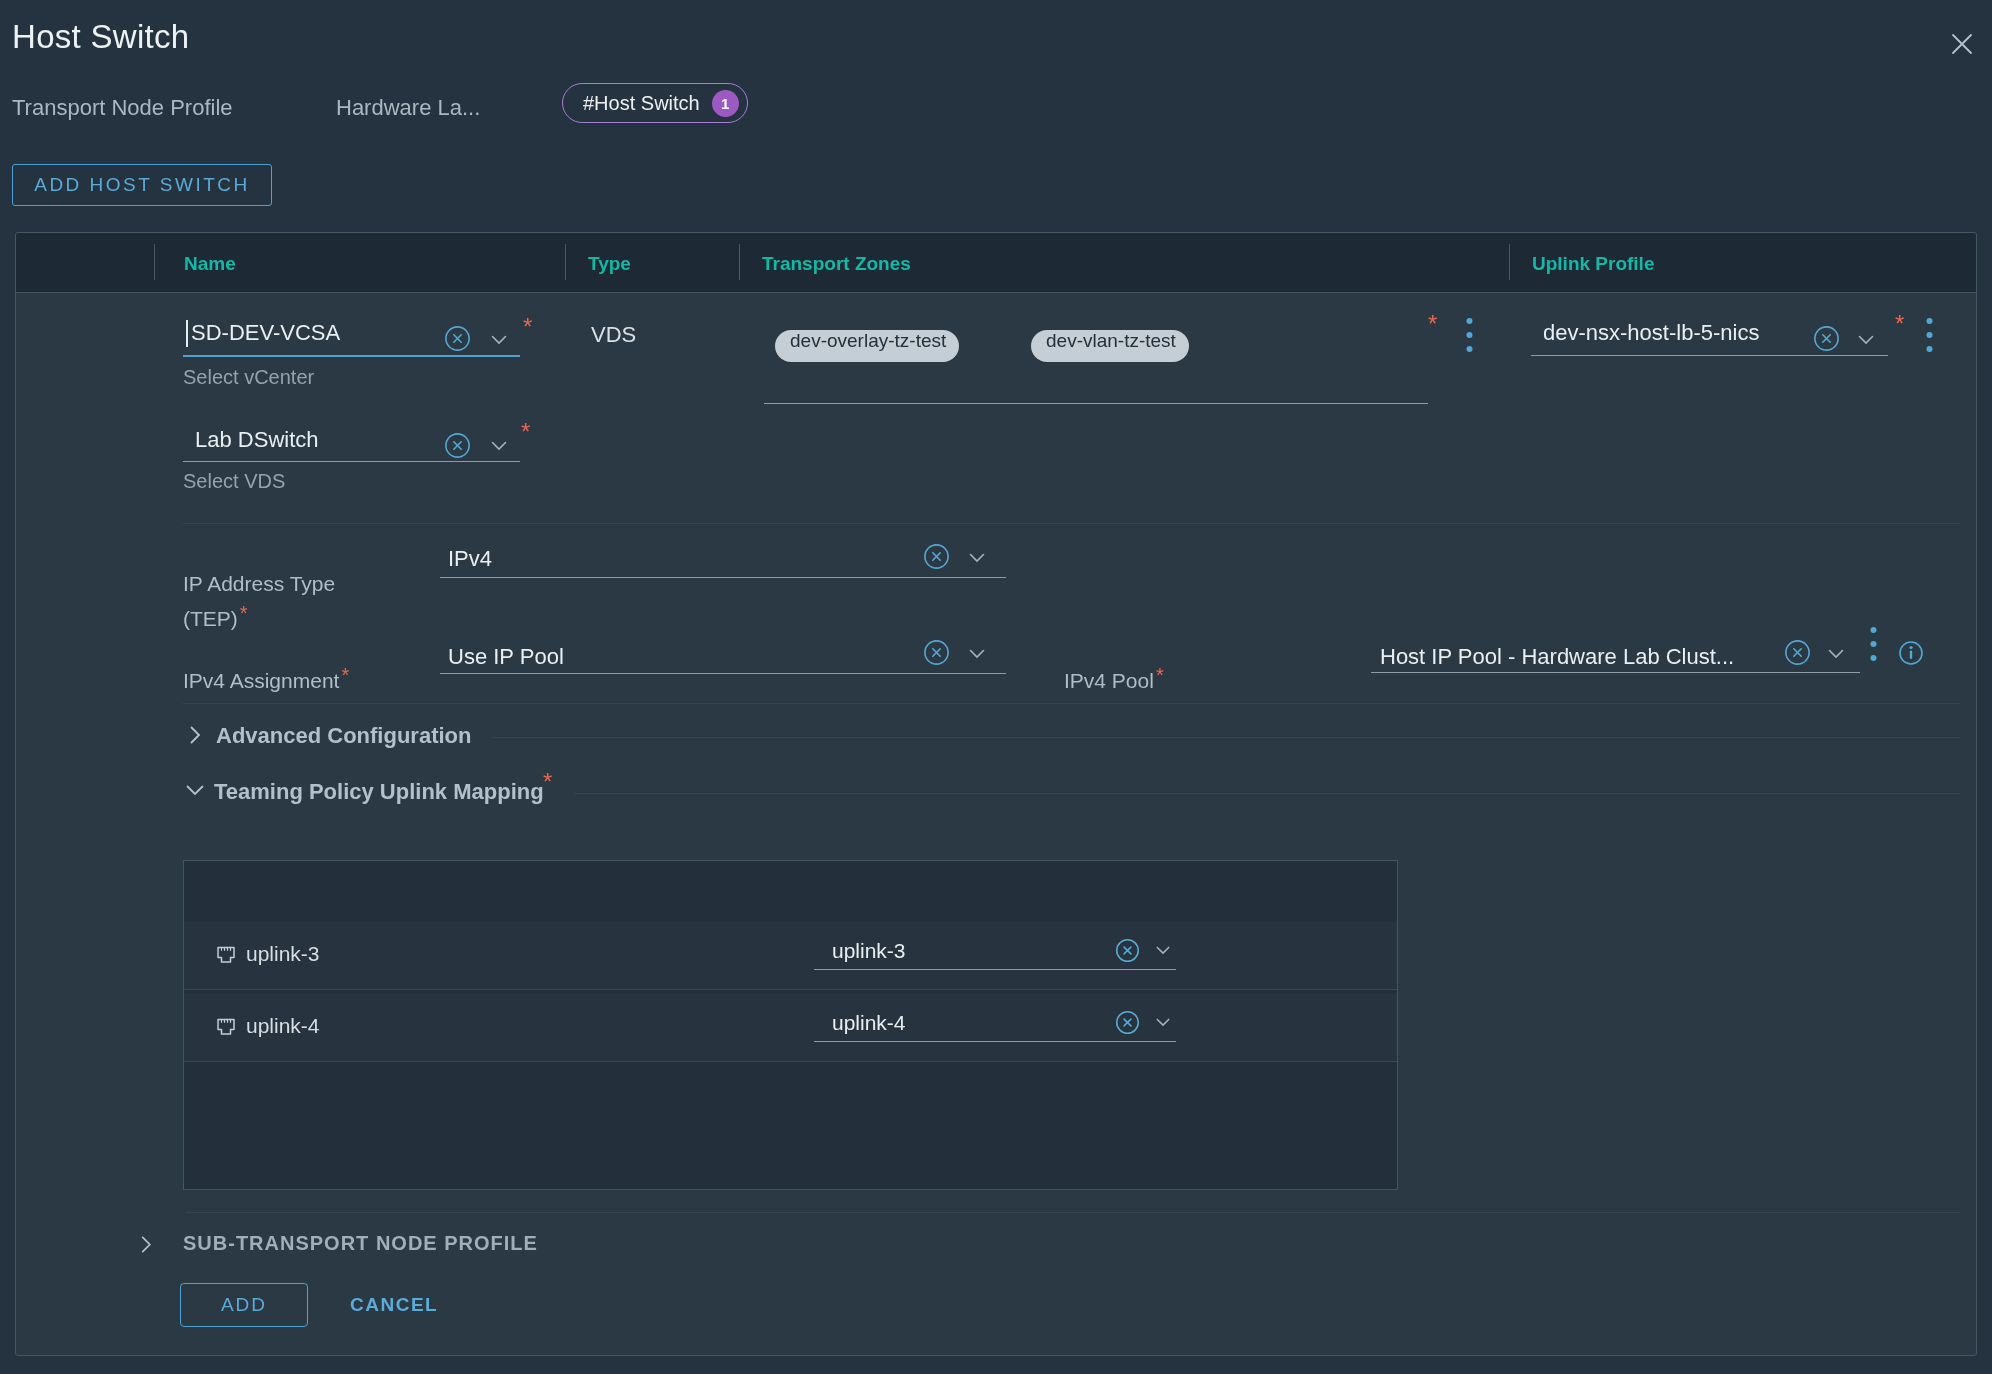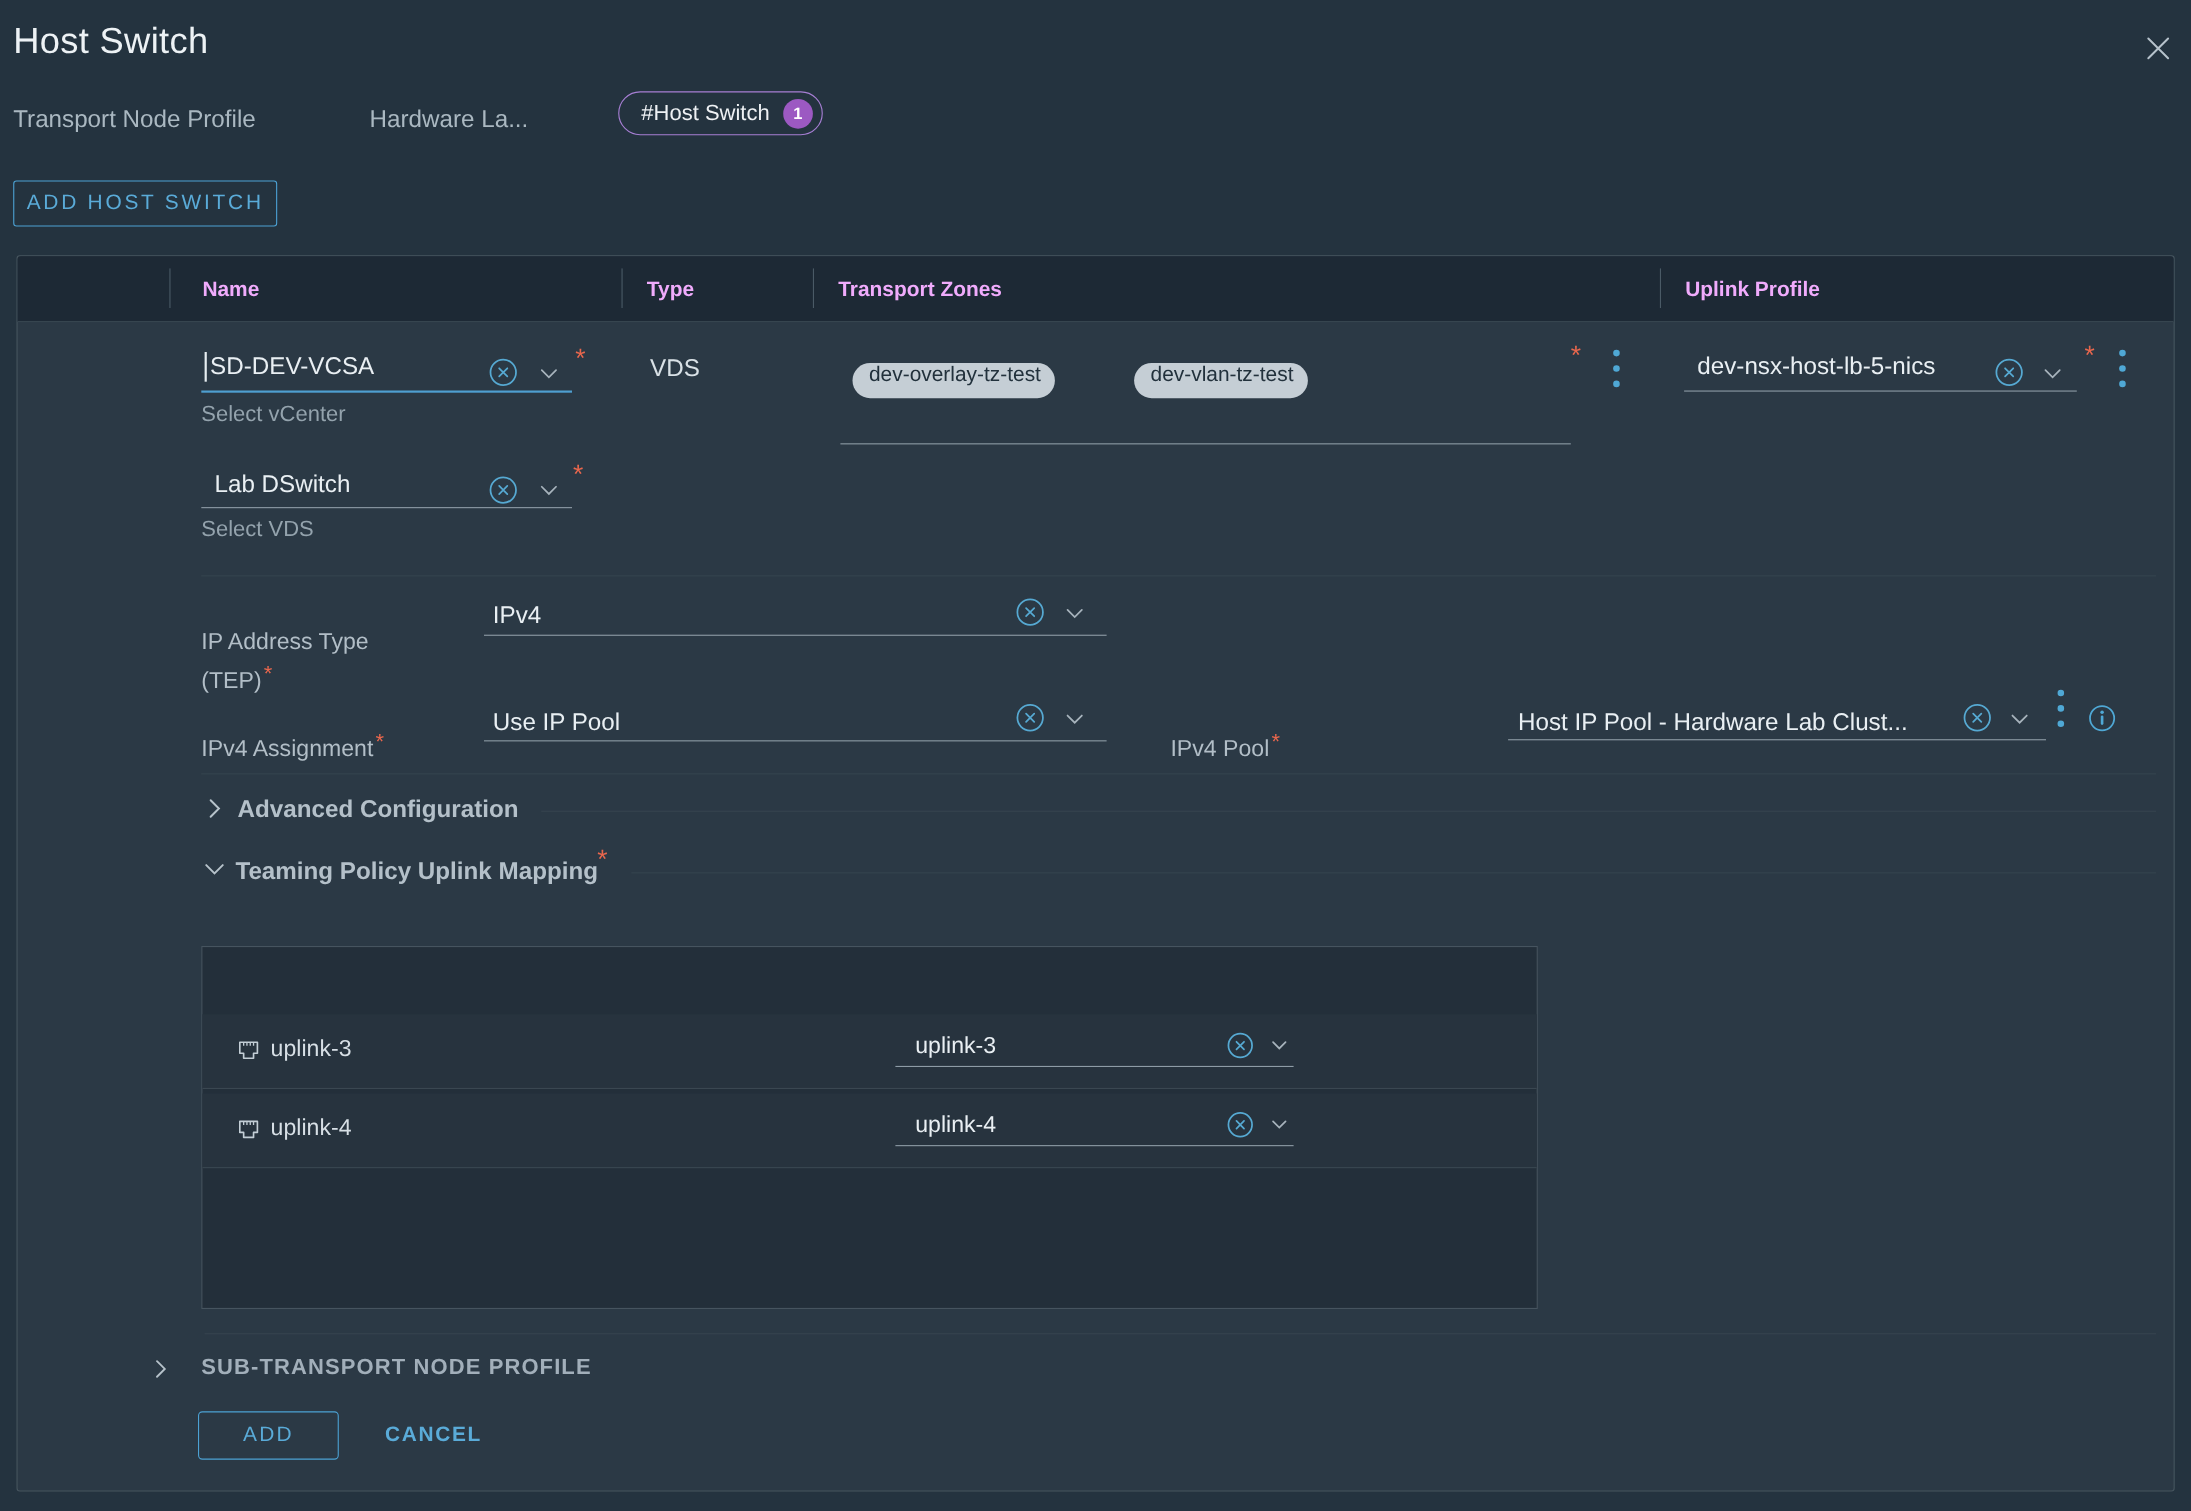--- a/index.html
+++ b/index.html
@@ -16,30 +16,30 @@
   .tab{top:95px;font-size:22px;color:#aab8c1;cursor:default;}
   .tag-pill{left:562px;top:83px;height:40px;border:1px solid #a77fd4;border-radius:21px;
     display:flex;align-items:center;gap:12px;padding:0 8px 0 20px;box-sizing:border-box;}
   .tag-pill .tag-text{font-size:20px;color:#eef1f4;}
   .tag-badge{width:27px;height:27px;border-radius:50%;background:#9c59c2;color:#fff;
     font-size:15px;font-weight:700;display:flex;align-items:center;justify-content:center;}
 
   
   .btn-outline{border:1px solid #4ca2d4;border-radius:3px;background:transparent;color:#5aabd8;
     display:flex;align-items:center;justify-content:center;cursor:pointer;box-sizing:border-box;}
-  .add-hs-btn{left:12px;top:164px;width:240px;height:42px;font-size:19px;letter-spacing:2.5px;font-weight:500;}
+  .add-hs-btn{left:12px;top:164px;width:260px;height:42px;font-size:19px;letter-spacing:2.5px;font-weight:500;}
   .add-btn{left:180px;top:1283px;width:128px;height:44px;font-size:19px;letter-spacing:2px;font-weight:500;border-radius:4px;}
   .cancel-link{left:350px;top:1294px;font-size:19px;letter-spacing:1.5px;font-weight:700;color:#5aabd8;cursor:pointer;}
 
   
   .grid-box{left:15px;top:232px;width:1962px;height:1124px;background:#2b3945;
     border:1px solid #47565f;border-radius:3px;box-sizing:border-box;}
   .grid-head{left:16px;top:233px;width:1960px;height:60px;background:#1d2935;
     border-bottom:1px solid #47565f;border-radius:3px 3px 0 0;box-sizing:border-box;}
-  .col-h{top:253px;font-size:19px;font-weight:700;color:#f0abfc;}
+  .col-h{top:253px;font-size:19px;font-weight:700;color:#14b8a6;}
   .col-div{top:244px;width:1px;height:36px;background:#4a5a66;}
 
   
   .v{font-size:22px;color:#e9eff3;white-space:nowrap;}
   .v-sm{font-size:21px;color:#e9eff3;white-space:nowrap;}
   .lbl{font-size:21px;color:#b2bec7;white-space:nowrap;margin-top:29px;}
   .helper{font-size:20px;color:#94a3ad;}
   .uline{height:1px;background:#8e9ca6;}
   .uline-blue{height:2px;background:#4f9fd0;}
   .req{color:#e9674d;font-size:24px;line-height:24px;font-weight:400;}

